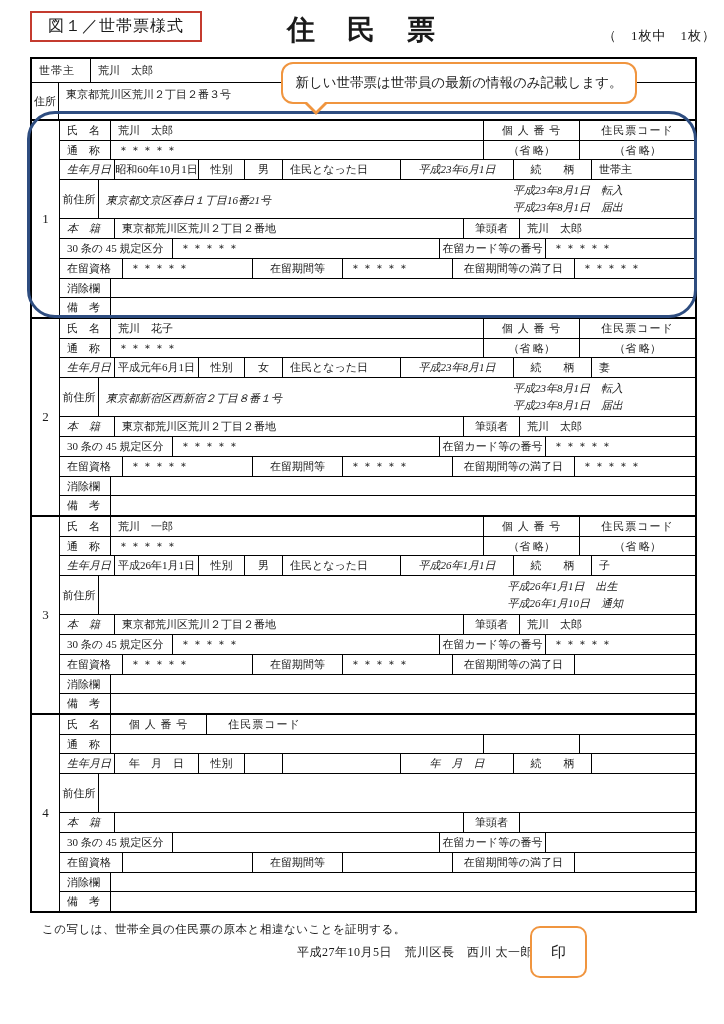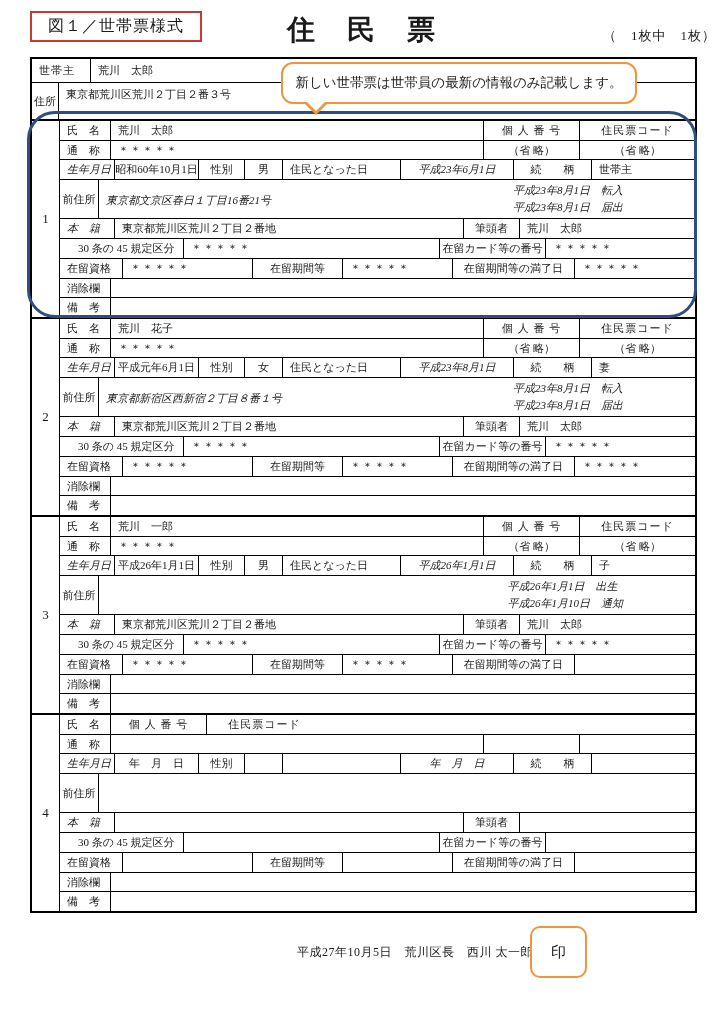--- a/index.html
+++ b/index.html
@@ -40,21 +40,21 @@
     overflow:hidden;white-space:nowrap;
   }
   .c:first-child{border-left:none;}
   .grow{flex:1 1 auto;}
   .pl{padding-left:7px;}
   .cen{justify-content:center;}
   .sp{letter-spacing:1px;}
   .w26{width:26px;}.w38{width:38px;}.w46{width:46px;}.w50{width:50px;}
   .w54{width:54px;font-style:italic;}.w56{width:56px;text-align:right;}.w62{width:62px;}.w78{width:78px;}
   .w84{width:84px;}.w90{width:90px;text-align:right;}.w96{width:96px;}.w106{width:106px;}
-  .w110{width:110px;}.w112{width:112px;margin-left:11px;}.w113{width:113px;font-style:italic;}.w116{width:116px;}
+  .w110{width:110px;}.w112{width:112px;}.w113{width:113px;font-style:italic;}.w116{width:116px;}
   .w118{width:118px;}.w122{width:122px;}.w130{width:130px;}.w150{width:150px;}
   .w176{width:176px;}
   .h23{height:23px;}.h36{height:36px;}
   .r19{height:19px;}.r18{height:18px;}.r38{height:38px;}
   .vertical{
     white-space:normal;word-break:break-all;line-height:12px;
     justify-content:center;text-align:center;padding:0 2px;
   }
   
   .record{display:flex;border-top:2px solid var(--line);}
@@ -431,18 +431,19 @@
   </div>
   </div>
 
   <div class="ring"></div>
   <div class="callout">
     <span>新しい世帯票は世帯員の最新の情報のみ記載します。</span>
     <span class="tail-o"></span>
     <span class="tail-w"></span>
   </div>
 
+  <div class="cert-text">この写しは、世帯全員の住民票の原本と相違ないことを証明する。</div>
   <div class="issue-line">平成27年10月5日　荒川区長　西川 太一郎</div>
   <div class="seal-box">
     <span>印</span>
   </div>
 
 </div>
 
 </body></html>

